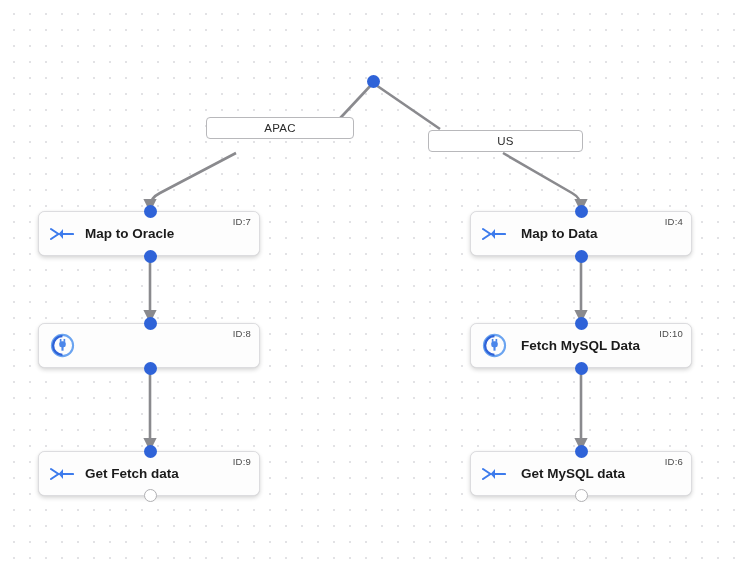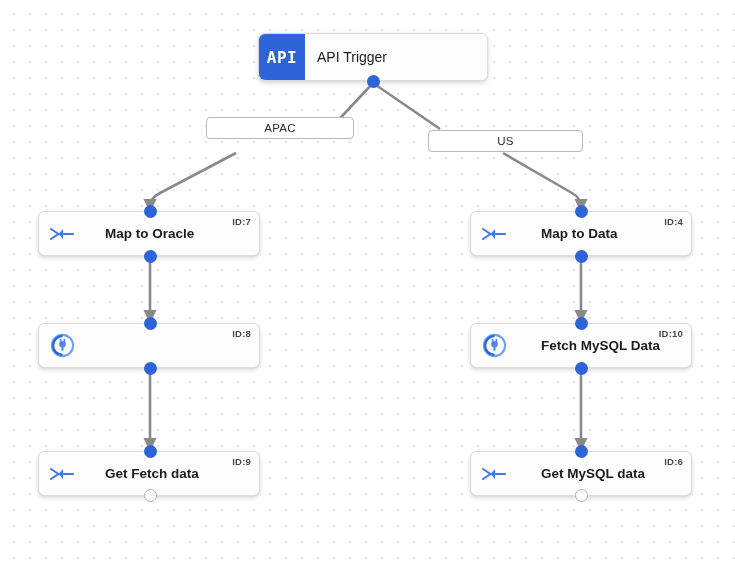--- a/index.html
+++ b/index.html
@@ -76,28 +76,27 @@
   
   .pnode{height:45px;}
   .pnode .icon-wrap{
     width:46px;flex:0 0 46px;
     display:flex;align-items:center;justify-content:center;
   }
   .pnode .label{
     font-size:13.5px;color:#1b1b1b;
     font-weight:600;
     white-space:nowrap;
-    margin-left:20px;
   }
   .pnode .idtag{
     position:absolute;
     right:8px;top:4px;
     font-size:9.5px;
     color:#4a4a4a;
-    font-weight:700;
+    font-weight:400;
     letter-spacing:0.2px;
   }
 
   
   #node-map-oracle{left:38px;top:211px;width:222px;}
   #node-fetch-oracle{left:38px;top:323px;width:222px;}
   #node-get-oracle{left:38px;top:451px;width:222px;}
   
   #node-map-mysql{left:470px;top:211px;width:222px;}
   #node-fetch-mysql{left:470px;top:323px;width:222px;}
@@ -144,28 +143,20 @@
       <path d="M 503 153 L 572 193 Q 581 198 581 207 L 581 209" marker-end="url(#arrow)"></path>
 
       <path d="M 150 259 L 150 320" marker-end="url(#arrow)"></path>
       <path d="M 150 371 L 150 448" marker-end="url(#arrow)"></path>
 
       <path d="M 581 259 L 581 320" marker-end="url(#arrow)"></path>
       <path d="M 581 371 L 581 448" marker-end="url(#arrow)"></path>
     </g>
   </svg>
 
-  <div class="node" id="api-trigger">
-    <div class="node-inner">
-      <div class="api-badge">
-        <span>API</span>
-      </div>
-      <div class="api-title">API Trigger</div>
-    </div>
-  </div>
   <div class="dot" style="left:367px;top:75px;"></div>
 
   <div class="branch-label" id="branch-apac">APAC</div>
   <div class="branch-label" id="branch-us">US</div>
 
   <div class="node pnode" id="node-map-oracle">
     <div class="node-inner">
       <div class="icon-wrap">
         <svg width="24" height="18" viewBox="0 0 24 18">
           <g stroke="#3d7bec" stroke-width="2.1" fill="none" stroke-linecap="round">

